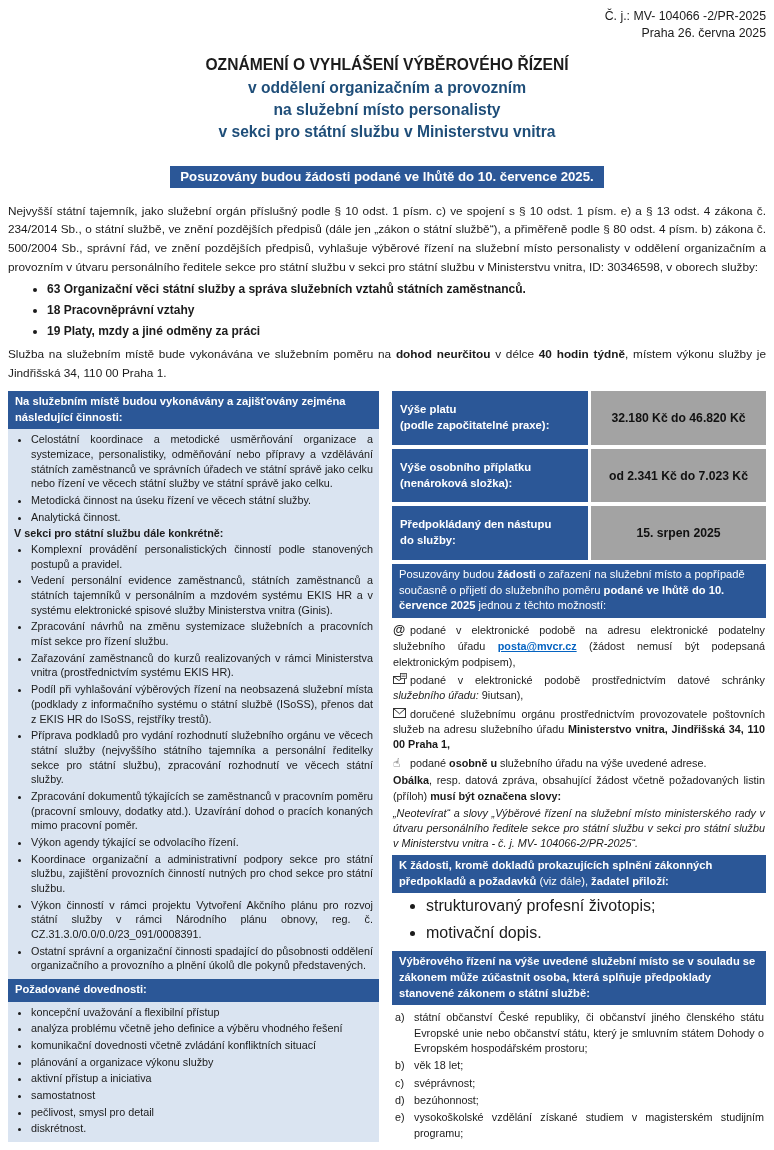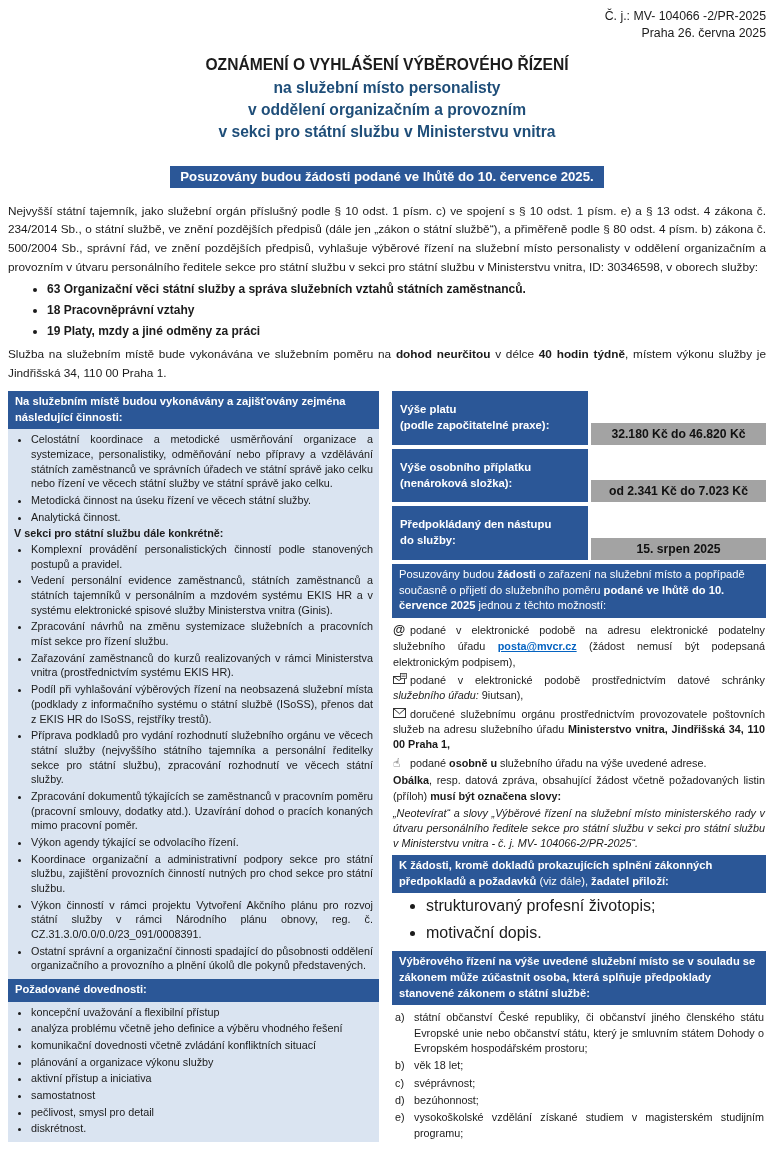--- a/index.html
+++ b/index.html
@@ -36,21 +36,21 @@
   .col-right{width:374px;}
 
   .hdr{background:#2B5797;color:#fff;font-size:11.2px;line-height:1.4;padding:3px 7px 4px 7px;}
   .hdr.allb{font-weight:bold;}
   .lightbox{background:#DAE4F1;padding:3px 6px 4px 6px;font-size:10.8px;line-height:1.36;text-align:justify;}
   .lightbox ul{margin:0;padding-left:17px;}
   .lightbox li{margin-bottom:2px;}
   .subhead{font-weight:bold;margin:1px 0 1px 0;text-align:left;}
 
   
-  .sal-row{display:flex;margin-bottom:4px;align-items:flex-end;}
+  .sal-row{display:flex;margin-bottom:4px;}
   .sal-label{width:196px;background:#2B5797;color:#fff;font-weight:bold;font-size:11.3px;line-height:1.4;
              padding:11px 8px;white-space:pre-line;box-sizing:border-box;}
   .sal-value{flex:1;background:#a3a3a3;margin-left:3px;display:flex;align-items:center;justify-content:center;
              font-weight:bold;font-size:12.2px;color:#111;text-align:center;padding:4px;}
 
   .rc-body{background:#fff;font-size:10.8px;line-height:1.4;text-align:justify;padding:4px 1px 4px 1px;}
   .method{margin-bottom:2px;}
   .m-icon{display:inline-block;width:17px;font-size:12px;}
   .at{font-weight:600;font-size:12.5px;}
   a.maillink{color:#0563C1;font-weight:bold;text-decoration:underline;}
@@ -67,22 +67,22 @@
 
 <div class="page">
 
   <div class="meta">
     <div>Č. j.: MV- 104066 -2/PR-2025</div>
     <div>Praha 26. června 2025</div>
   </div>
 
   <div class="title">
     <div class="t1">OZNÁMENÍ O VYHLÁŠENÍ VÝBĚROVÉHO ŘÍZENÍ</div>
+    <div class="t2">v oddělení organizačním a provozním</div>
     <div class="t2">na služební místo personalisty</div>
-    <div class="t2">v oddělení organizačním a provozním</div>
     <div class="t2">v sekci pro státní službu v Ministerstvu vnitra</div>
   </div>
 
   <div class="banner-wrap">
     <div class="banner">Posuzovány budou žádosti podané ve lhůtě do 10. července 2025.</div>
   </div>
 
   <div class="intro">Nejvyšší státní tajemník, jako služební orgán příslušný podle § 10 odst. 1 písm. c) ve spojení s § 10 odst. 1 písm. e) a § 13 odst. 4 zákona č. 234/2014 Sb., o státní službě, ve znění pozdějších předpisů (dále jen „zákon o státní službě“), a přiměřeně podle § 80 odst. 4 písm. b) zákona č. 500/2004 Sb., správní řád, ve znění pozdějších předpisů, vyhlašuje výběrové řízení na služební místo personalisty v oddělení organizačním a provozním v útvaru personálního ředitele sekce pro státní službu v sekci pro státní službu v Ministerstvu vnitra, ID: 30346598, v oborech služby:</div>
 
   <ul class="intro-fields">

